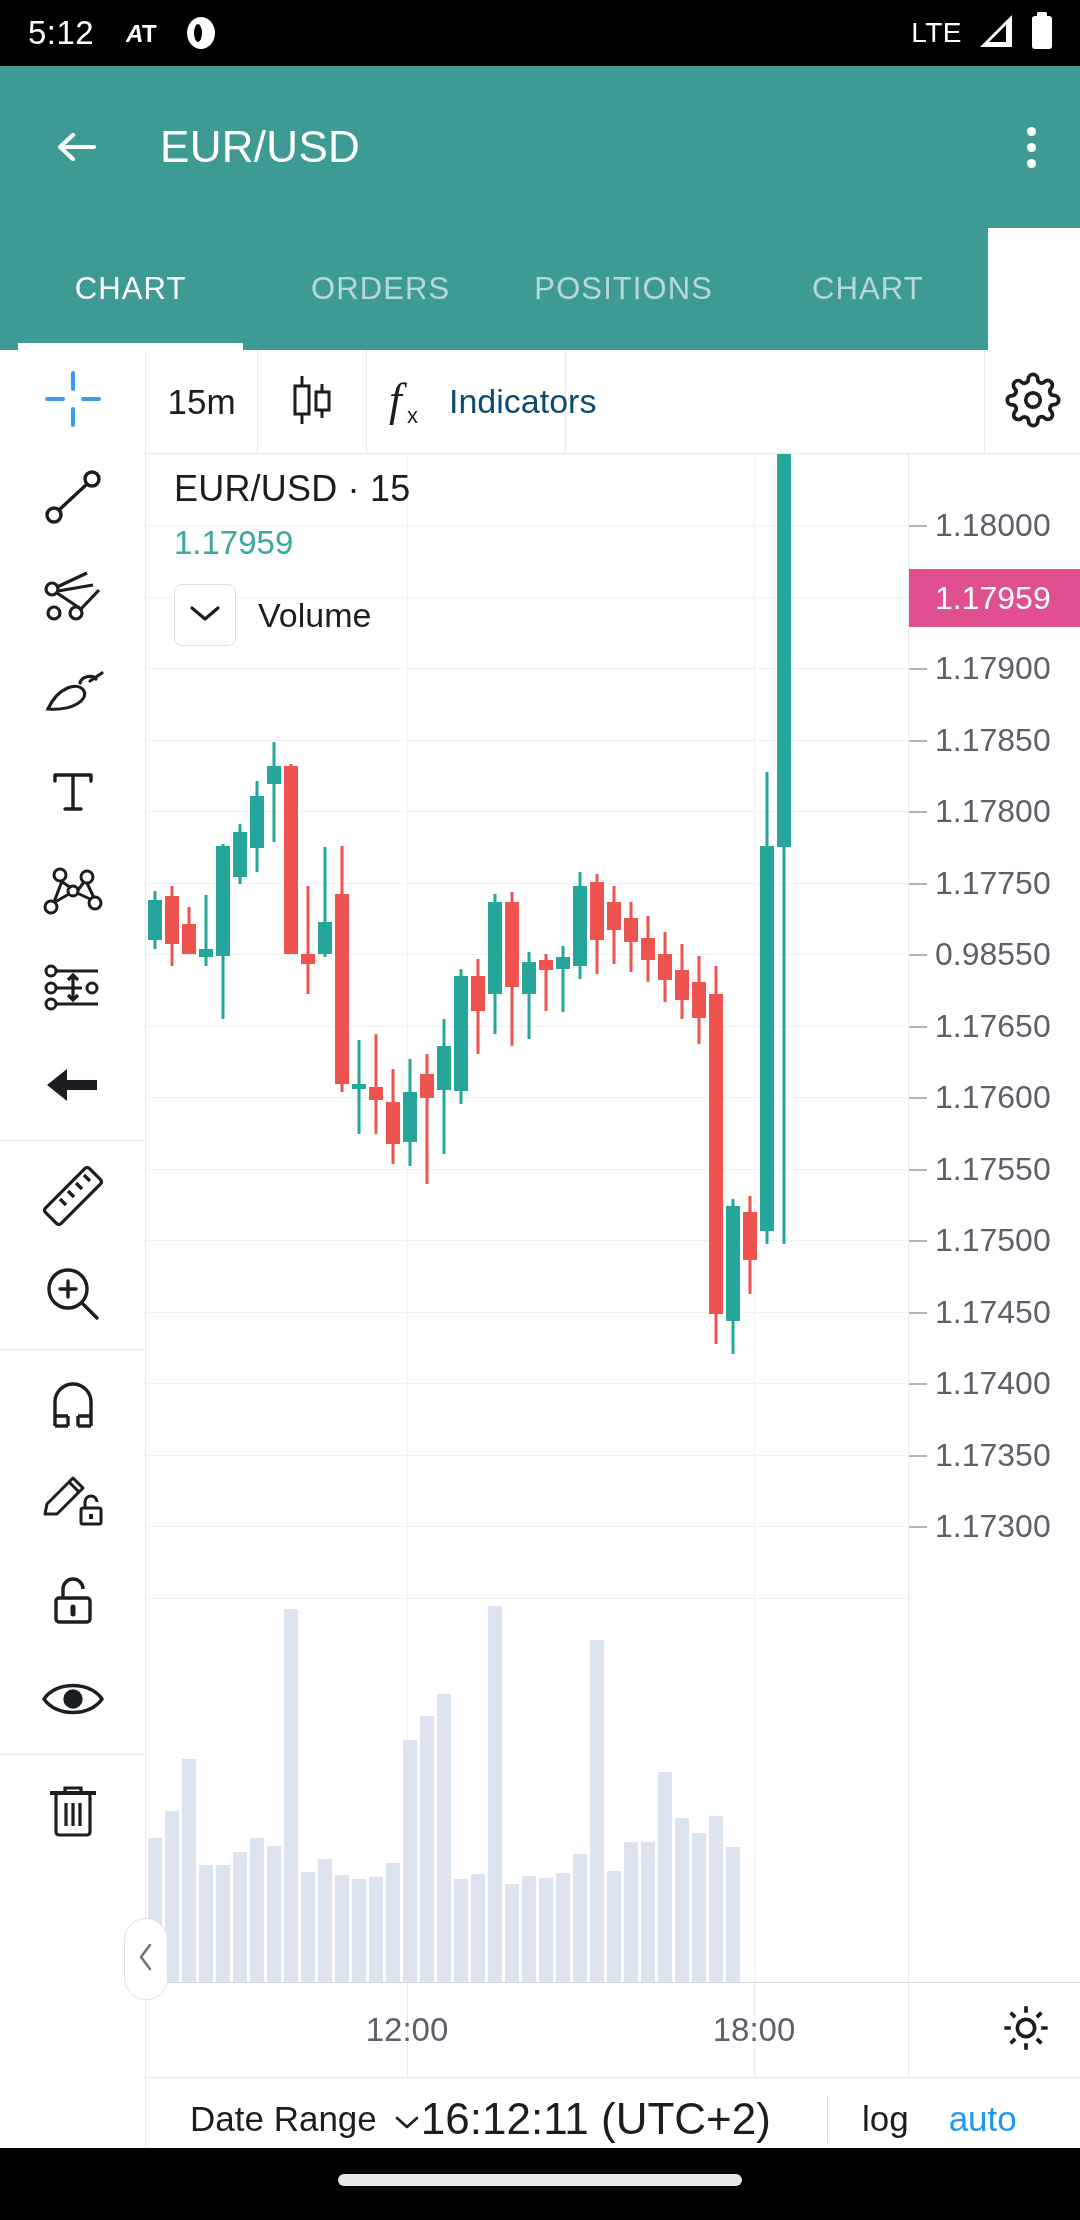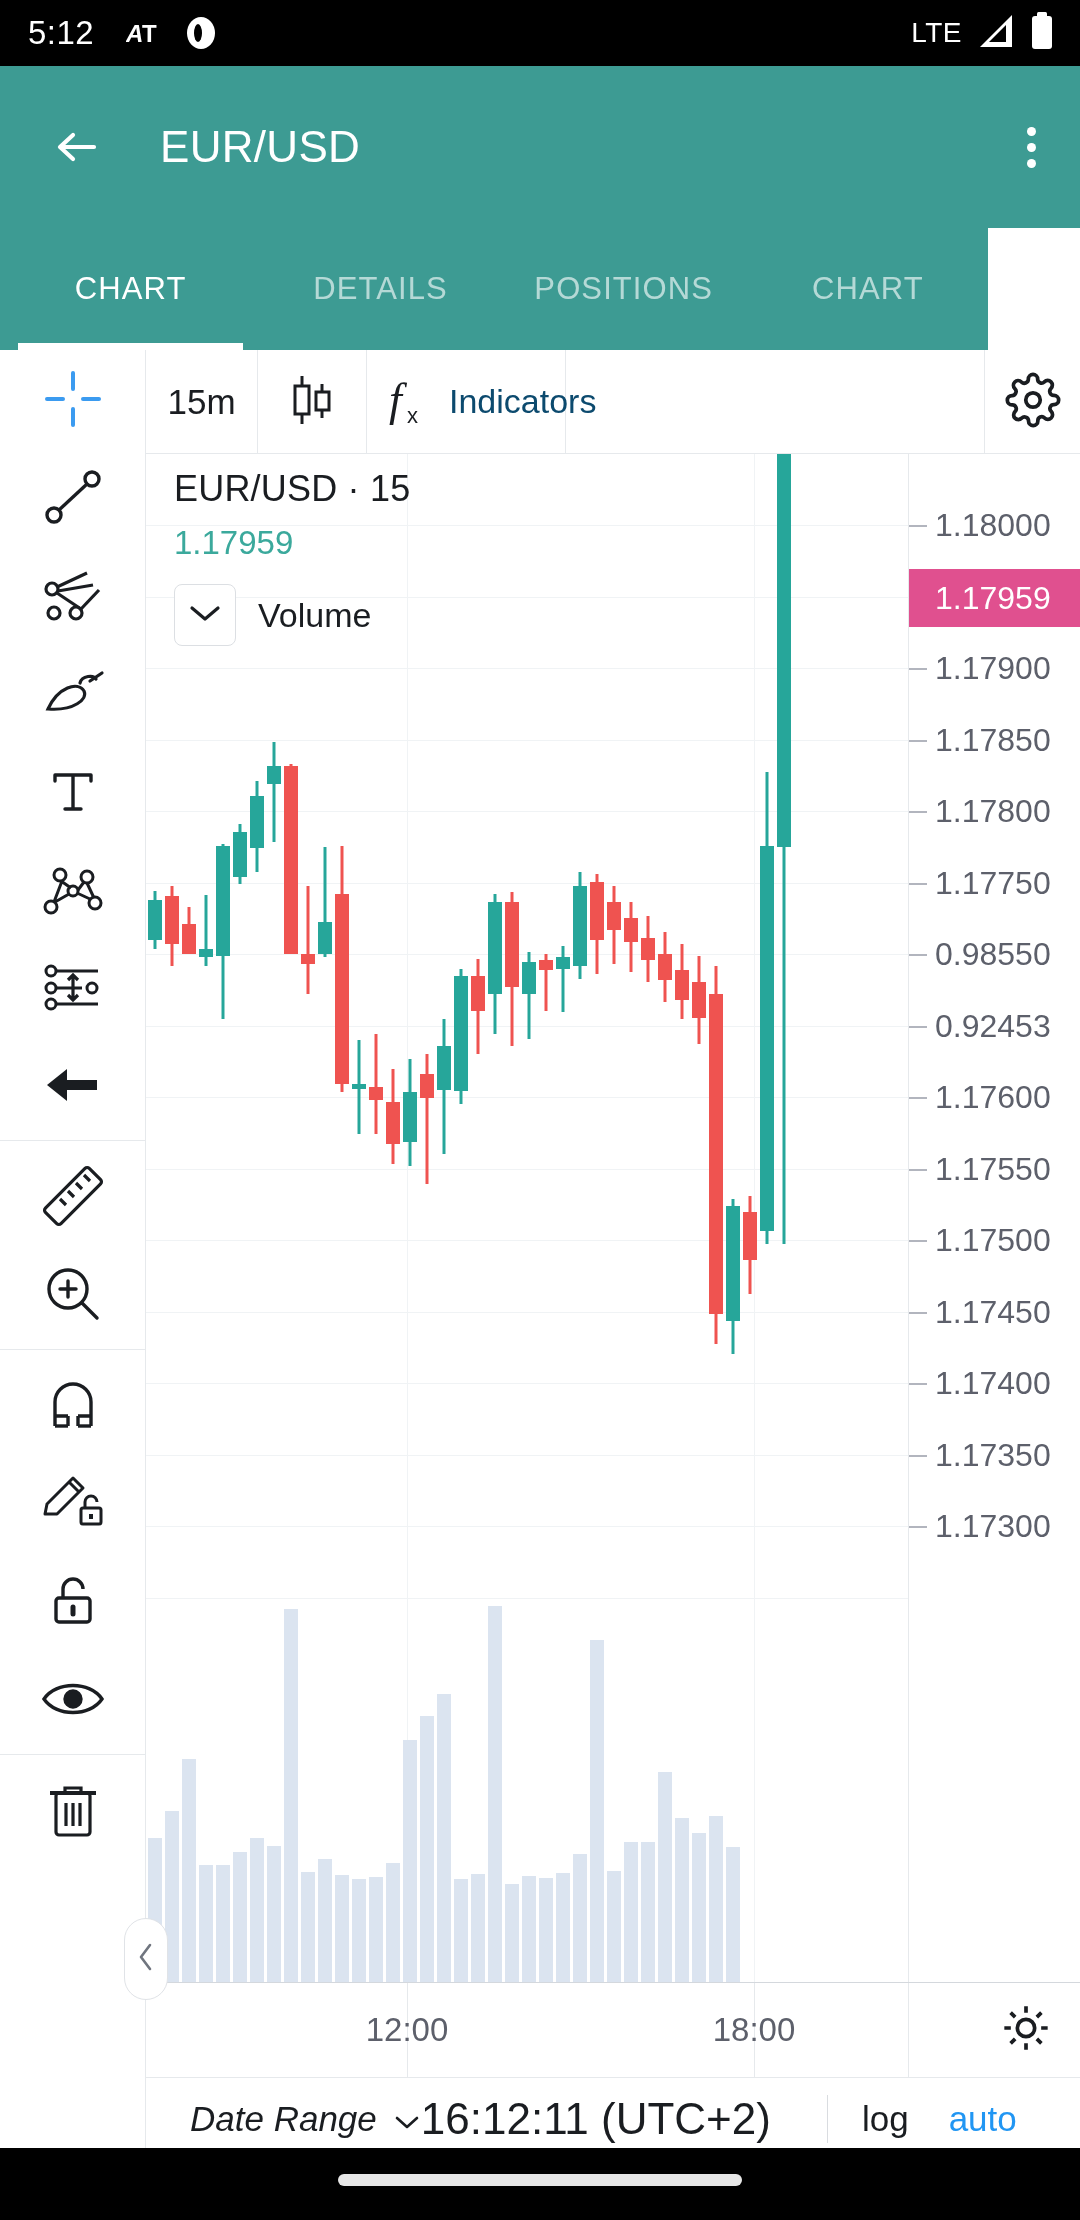--- a/index.html
+++ b/index.html
@@ -120,21 +120,21 @@
   }
   .ta-sep { position:absolute; top:0; width:1px; height:96px; background:#e6e9ec; }
   .ta-label { position:absolute; top:50%; transform:translate(-50%,-50%); font-size:33px; color:#5d606b; }
   .ta-gear { position:absolute; right:28px; top:50%; transform:translateY(-50%); cursor:pointer; }
 
   
   .bottombar {
     position:absolute; top:2078px; left:146px; width:934px; height:82px;
     background:#fff; display:flex; align-items:center;
   }
-  .bb-daterange { display:flex; align-items:center; gap:16px; margin-left:44px; cursor:pointer;font-style:italic;}
+  .bb-daterange { display:flex; align-items:center; gap:16px; margin-left:44px; cursor:pointer;}
   .bb-daterange span { font-size:35px; color:#1a1d21; }
   .bb-time { font-size:44px; color:#1a1d21; }
   .bb-div { width:1px; height:48px; background:#d9dce0; margin-left:56px; }
   .bb-log { font-size:35px; color:#1a1d21; margin-left:34px; cursor:pointer; }
   .bb-auto { font-size:35px; color:#2196f3; margin-left:40px; cursor:pointer; }
 
   
   .collapse-handle {
     position:absolute; left:124px; top:1918px; width:44px; height:82px;
     background:#fff; border:1px solid #e0e3e7; border-radius:24px;
@@ -197,21 +197,21 @@
     <div class="appbar-spacer"></div>
     <div class="overflow-dots">
         <i></i>
         <i></i>
         <i></i>
       </div>
   </div>
 
   <div class="tabbar">
     <div class="tab t1 active">CHART</div>
-    <div class="tab t2">DETAILS</div>
+    <div class="tab t2">ORDERS</div>
     <div class="tab t3">POSITIONS</div>
     <div class="tab t4">CHART</div>
   </div>
 
   <div class="charttoolbar">
     <div class="ct-cell ct-tf">15m</div>
     <div class="ct-cell ct-candle">
       <span>
         <svg width="52" height="60" viewBox="0 0 52 60">
           <g stroke="#1a1d21" stroke-width="3" fill="none">
@@ -584,21 +584,21 @@
     <div class="pa-tick" style="top:357px"></div>
     <div class="pa-label" style="top:357px">1.17800</div>
 
     <div class="pa-tick" style="top:429px"></div>
     <div class="pa-label" style="top:429px">1.17750</div>
 
     <div class="pa-tick" style="top:500px"></div>
     <div class="pa-label" style="top:500px">0.98550</div>
 
     <div class="pa-tick" style="top:572px"></div>
-    <div class="pa-label" style="top:572px">0.92453</div>
+    <div class="pa-label" style="top:572px">1.17650</div>
 
     <div class="pa-tick" style="top:643px"></div>
     <div class="pa-label" style="top:643px">1.17600</div>
 
     <div class="pa-tick" style="top:715px"></div>
     <div class="pa-label" style="top:715px">1.17550</div>
 
     <div class="pa-tick" style="top:786px"></div>
     <div class="pa-label" style="top:786px">1.17500</div>
 

